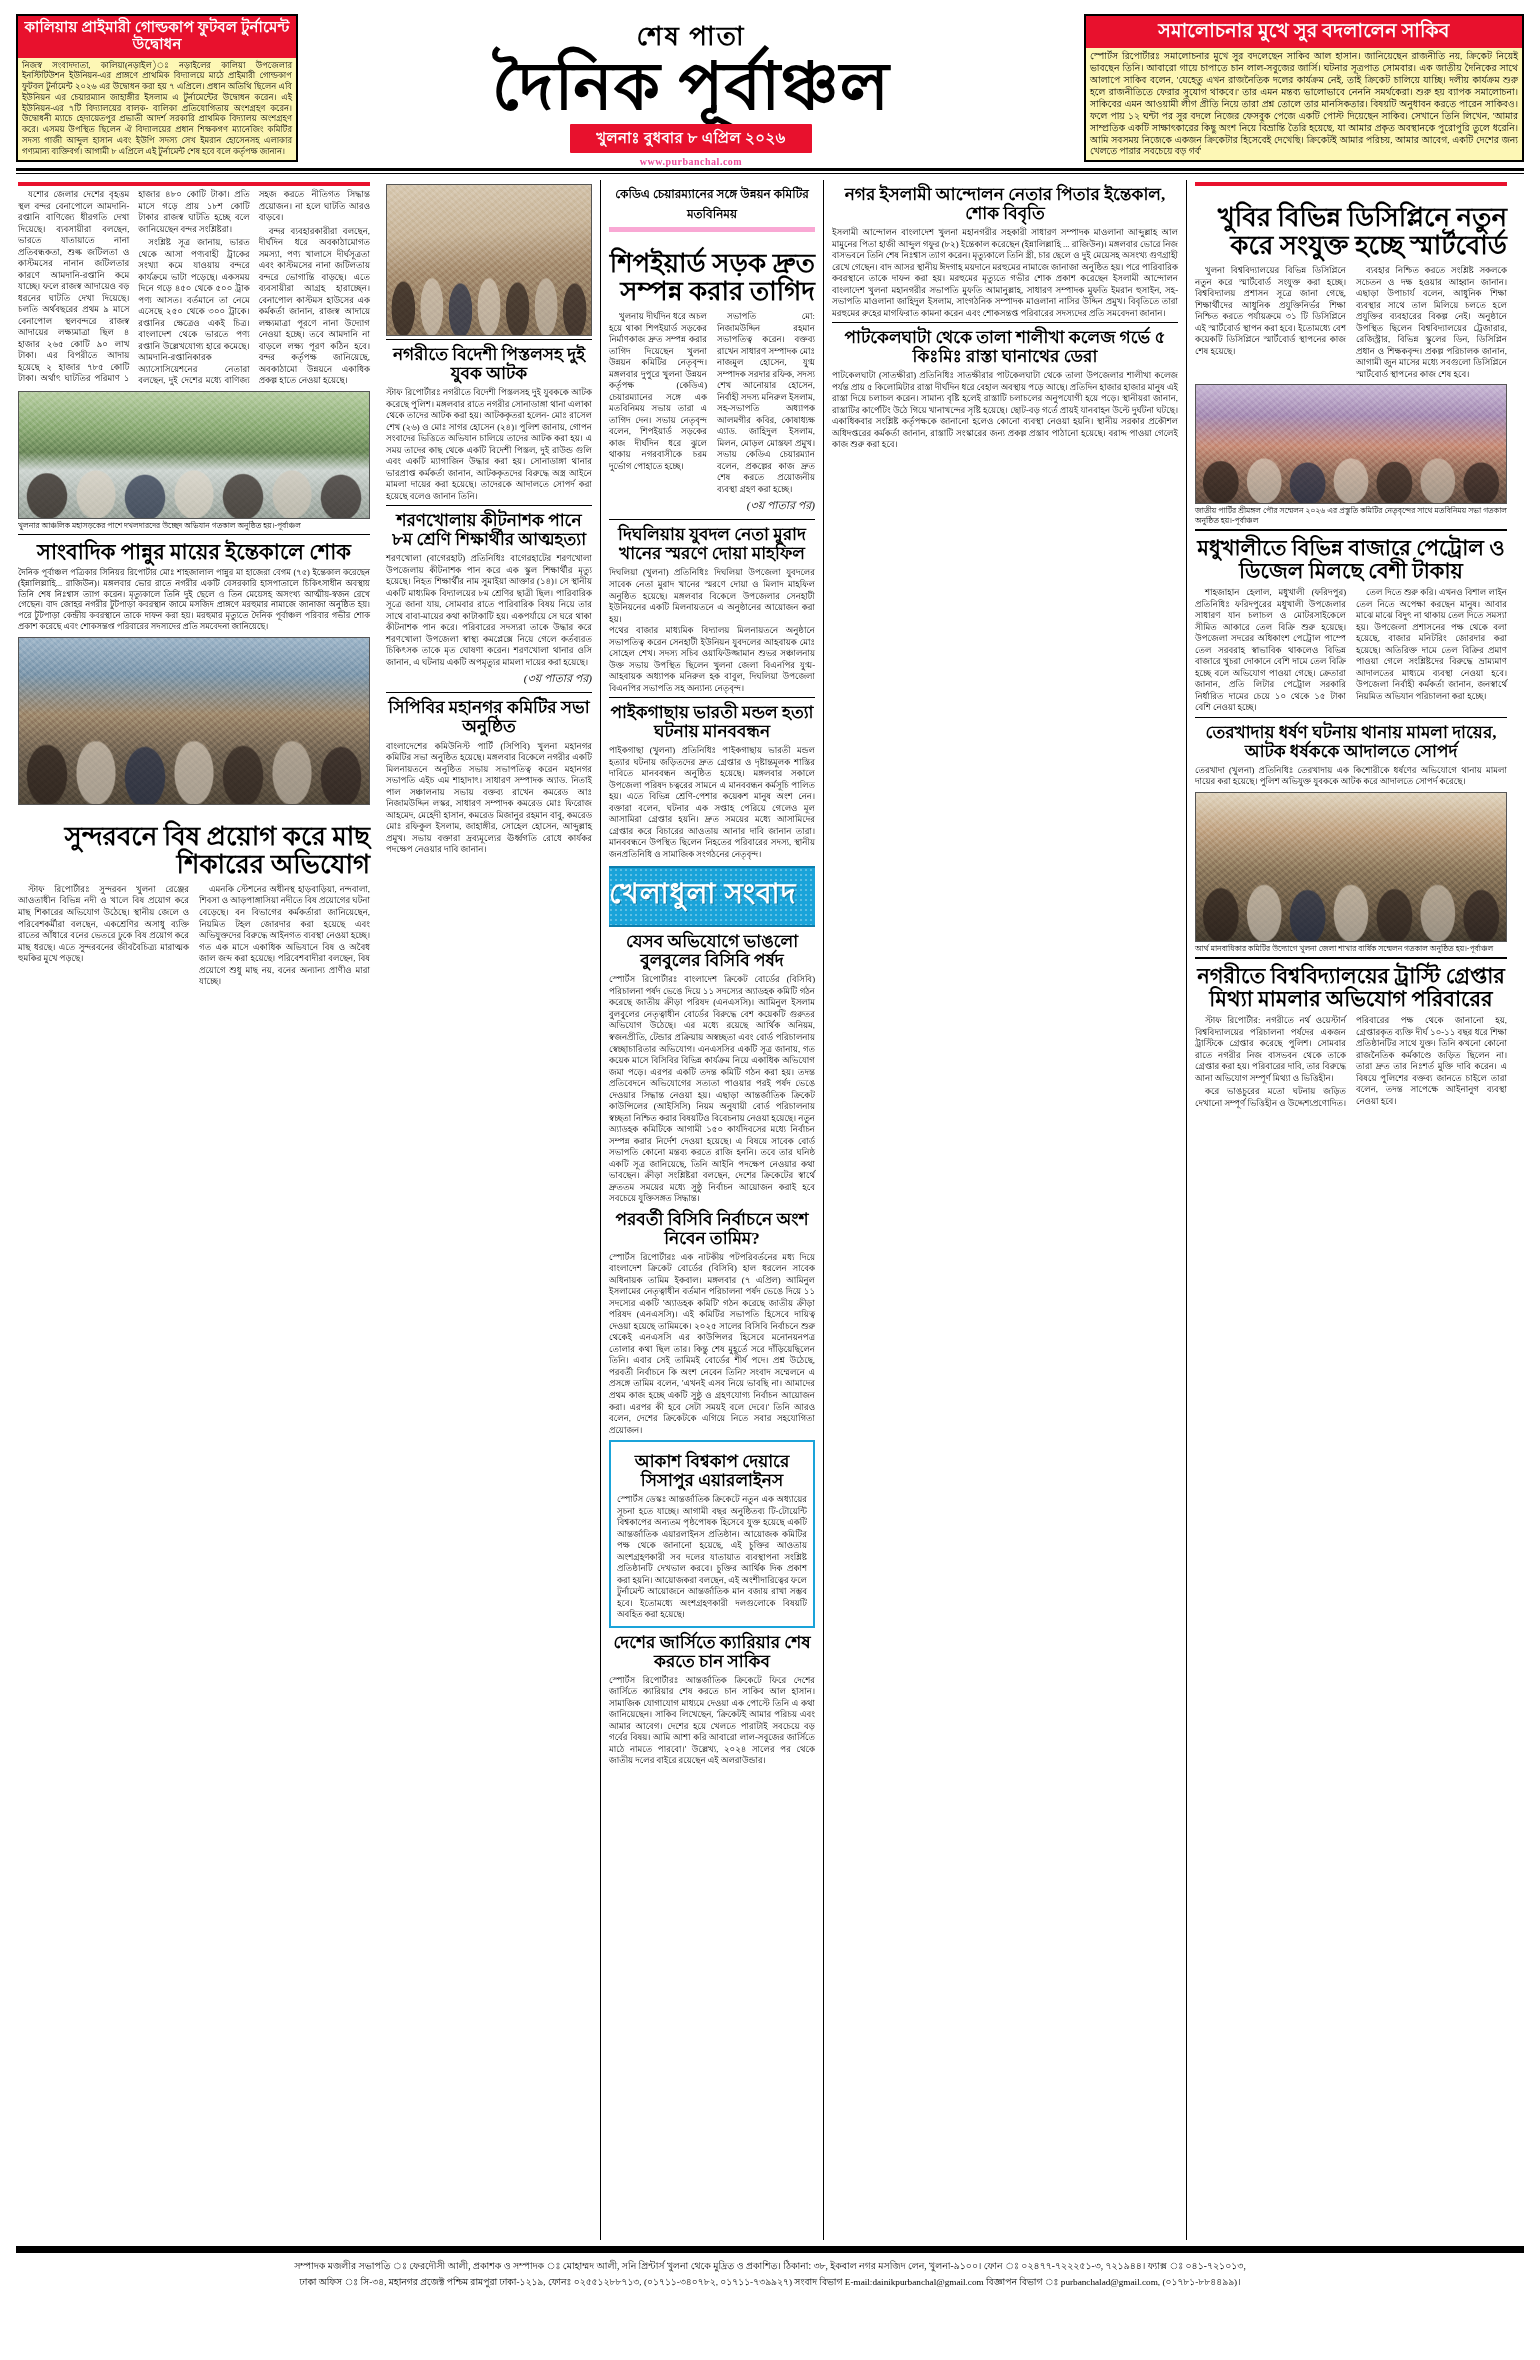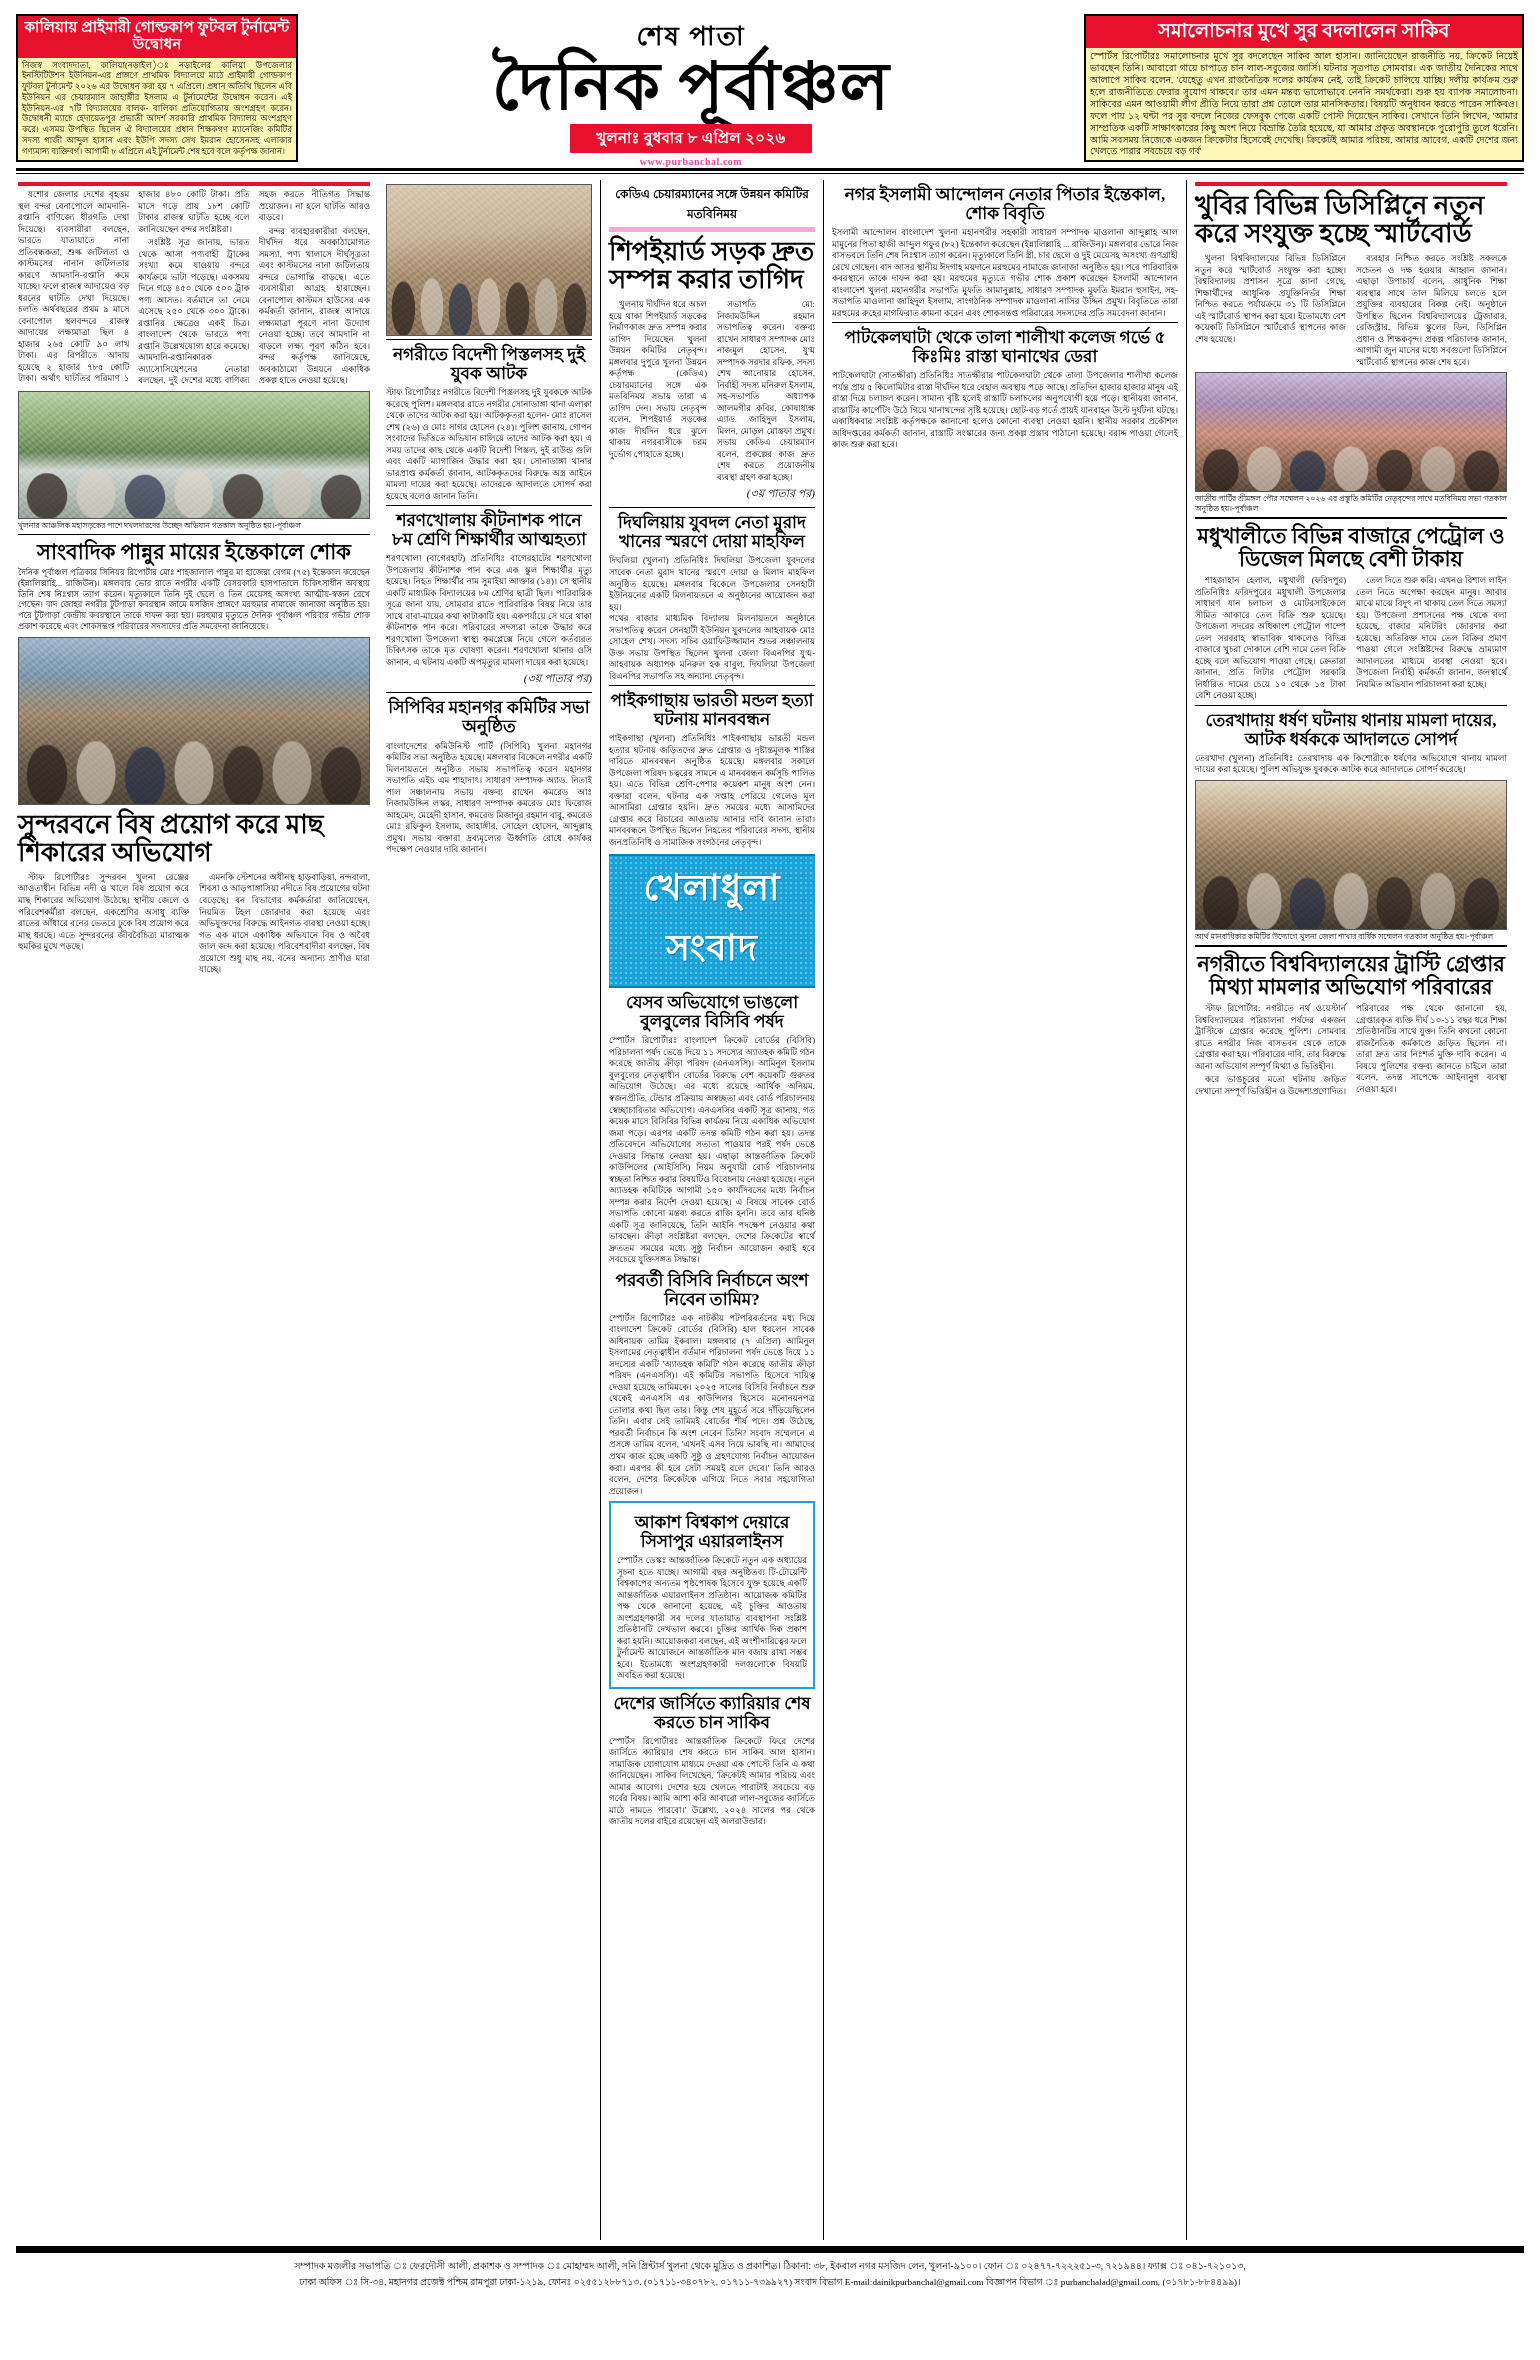--- a/index.html
+++ b/index.html
@@ -44,21 +44,21 @@
 
   
   .grid { display:grid; grid-template-columns:362px 222px 1px 222px 1px 362px 1px 322px; gap:0; margin-top:6px; height:2060px; }
   .colsep { background:#000; width:1px; }
   .col { padding:0 8px; overflow:hidden; }
   .col.first { padding-left:2px; }
   .col.last { padding-right:2px; }
 
   
   .hl-mega { font-size:35px; font-weight:bold; line-height:1.06; text-align:center; margin:4px 0 6px; }
-  .hl-big { font-size:26px; font-weight:bold; line-height:1.08; text-align:left; margin:6px 0 5px; }
+  .hl-big { font-size:26px; font-weight:bold; line-height:1.08; text-align:right; margin:18px 0 5px; }
   .hl-med { font-size:21px; font-weight:bold; line-height:1.1; text-align:center; margin:6px 0 4px; }
   .hl-sm { font-size:17px; font-weight:bold; line-height:1.12; text-align:center; margin:5px 0 4px; }
   .kicker { font-size:12px; font-weight:bold; text-align:center; border-bottom:5px solid #f9a8d4; padding-bottom:2px; margin:5px 0 3px; }
   .redrule { border-top:4px solid #e8112d; margin:2px 0 3px; }
   .blackrule { border-top:2px solid #000; margin:4px 0 4px; }
   .thinrule { border-top:1px solid #000; margin:3px 0 3px; }
 
   
   .body2 { column-count:2; column-gap:10px; column-rule:0; font-size:8.6px; line-height:1.34; text-align:justify; hyphens:auto; }
   .body3 { column-count:3; column-gap:9px; font-size:8.6px; line-height:1.34; text-align:justify; }
@@ -98,22 +98,22 @@
         radial-gradient(ellipse 9% 50% at 22% 70%, rgba(220,210,195,.62) 0 60%, transparent 64%),
         radial-gradient(ellipse 9% 46% at 36% 74%, rgba(35,45,70,.68) 0 62%, transparent 66%),
         radial-gradient(ellipse 9% 50% at 50% 70%, rgba(225,215,200,.6) 0 60%, transparent 64%),
         radial-gradient(ellipse 9% 46% at 64% 73%, rgba(45,35,30,.7) 0 62%, transparent 66%),
         radial-gradient(ellipse 9% 50% at 78% 70%, rgba(210,200,185,.6) 0 60%, transparent 64%),
         radial-gradient(ellipse 9% 46% at 92% 74%, rgba(40,30,28,.68) 0 62%, transparent 66%);
   }
 
   
   .sports-banner {
-    background:#1aa3d9; color:#fff; text-align:center;
-    font-size:36px; font-weight:bold; letter-spacing:1px;
+    background:#1aa3d9; color:#fff; text-align:left;
+    font-size:28px; font-weight:bold; letter-spacing:1px;
     padding:4px 0 6px; margin:6px 0 3px;
     border-top:2px solid #0d7fae; border-bottom:2px solid #0d7fae;
     text-shadow:1px 1px 0 rgba(0,0,0,.28);
     background-image:
       radial-gradient(circle at 2px 2px, rgba(255,255,255,.30) 0.9px, transparent 1.2px);
     background-size:5px 5px;
   }
   .sports-frame { border:2px solid #1aa3d9; padding:5px 6px; margin-top:4px; }
 
   

